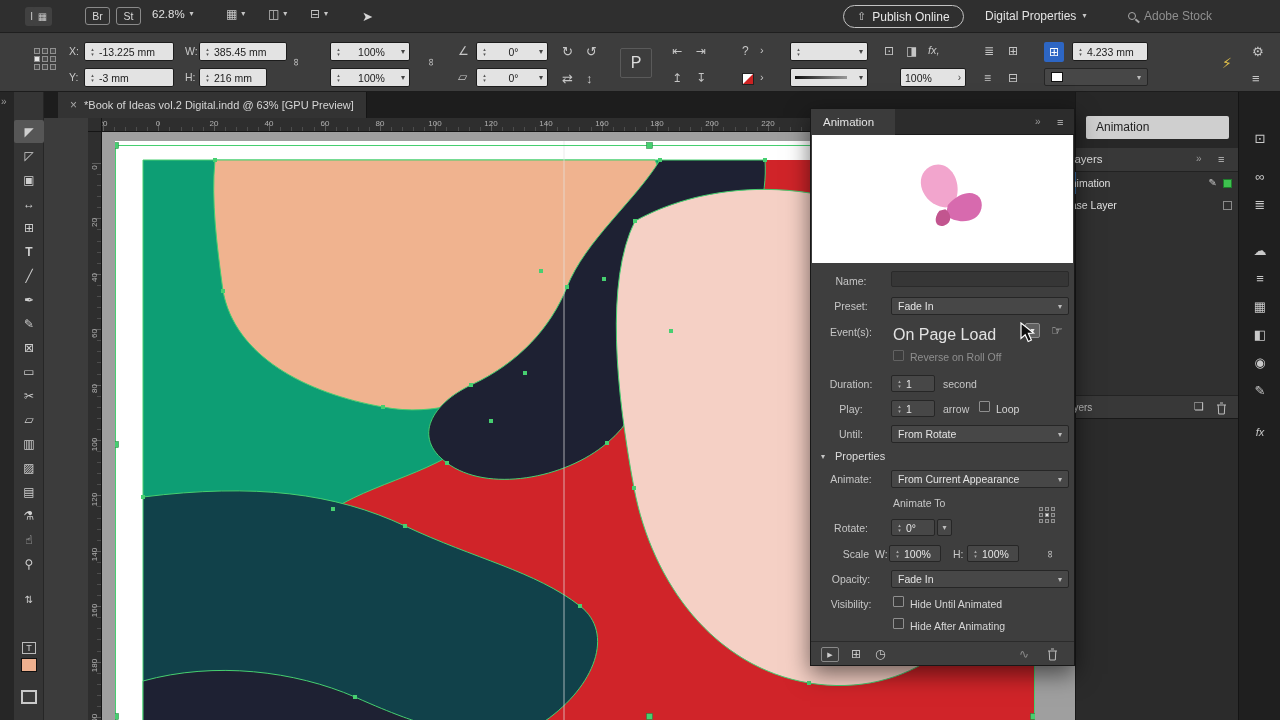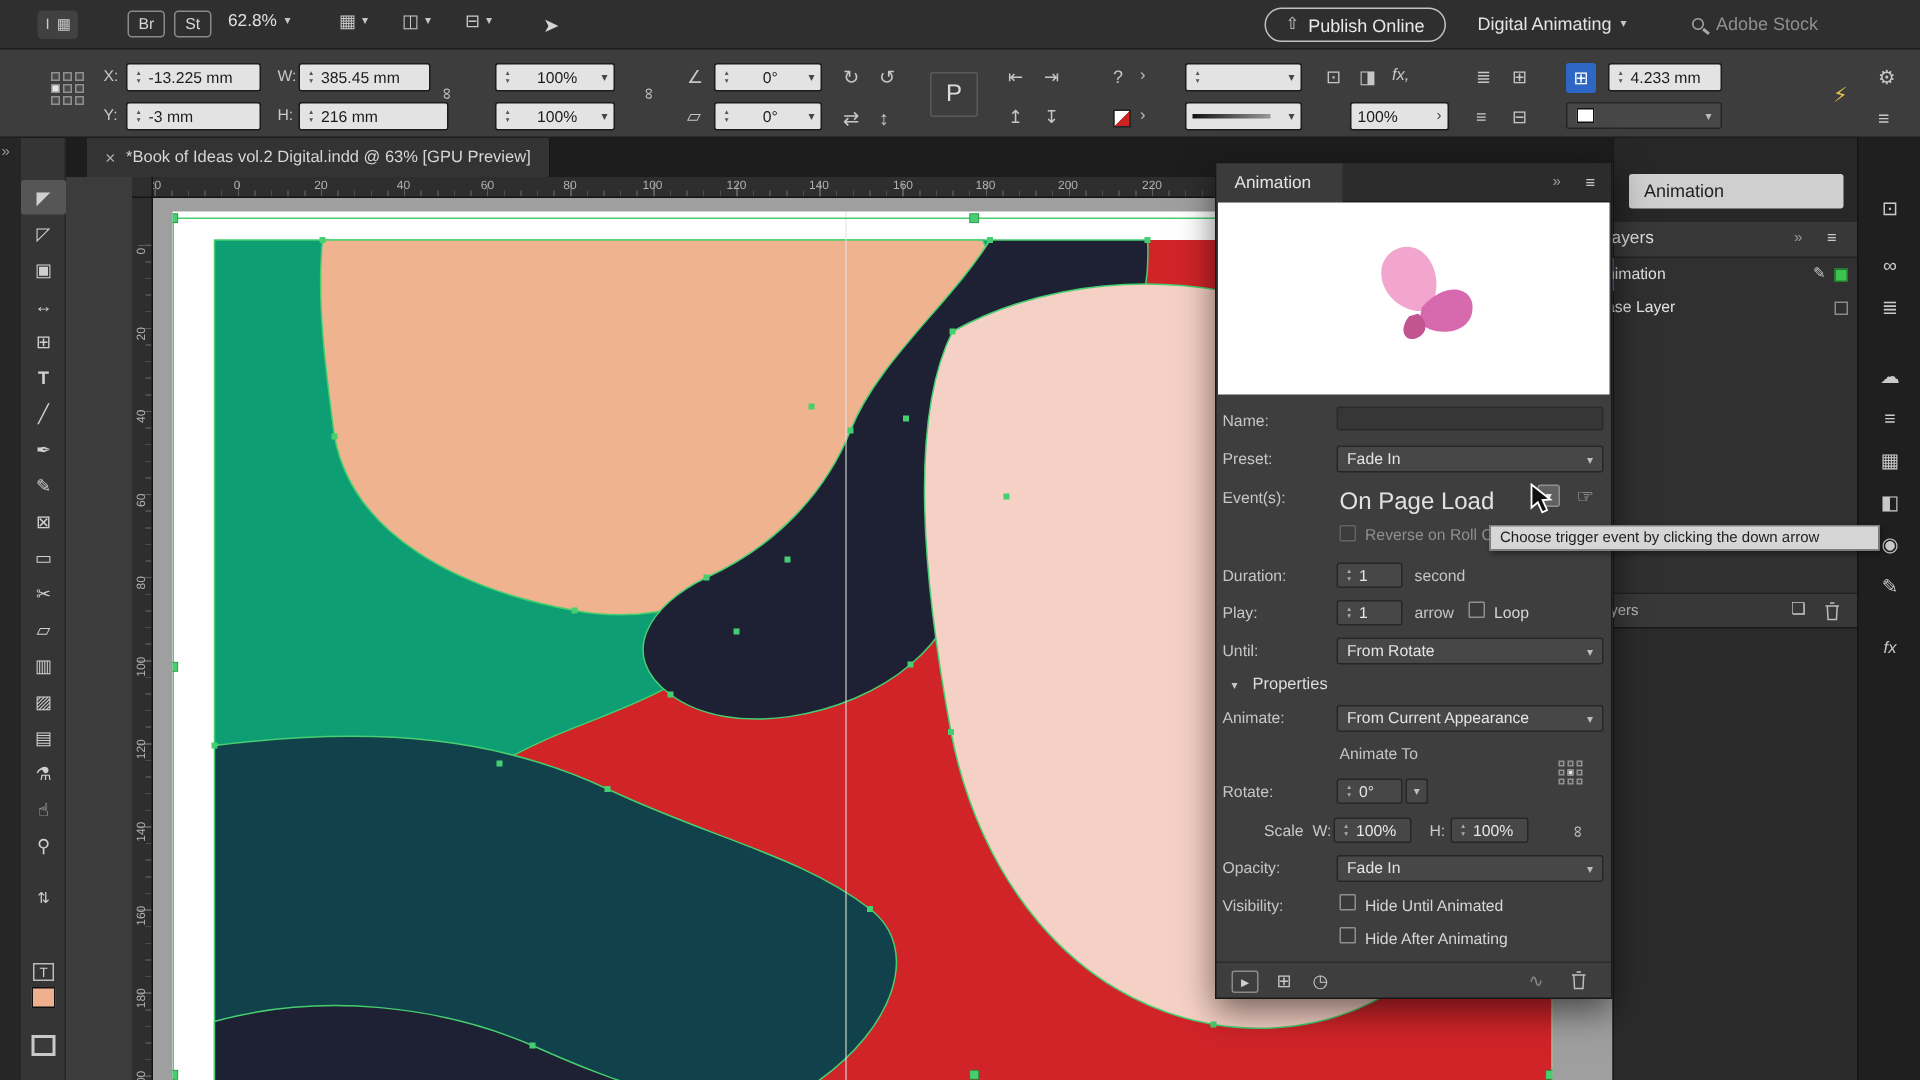--- a/index.html
+++ b/index.html
@@ -40,21 +40,21 @@
 .vruler{position:absolute;left:88px;top:132px;width:14px;height:588px;background:#2e2e2e;border-right:1px solid #151515;
  background-image:repeating-linear-gradient(180deg,#5c5c5c 0 1px,transparent 1px 55.4px),repeating-linear-gradient(180deg,#4d4d4d 0 1px,transparent 1px 11.08px);
  background-size:9px 100%,4px 100%;background-position:right 31px,right 31px;background-repeat:no-repeat}
 .rlh{position:absolute;bottom:3px;font-size:8px;color:#b0b0b0;transform:translateX(-50%)}
 .rlv{position:absolute;left:-4px;width:20px;font-size:8px;color:#b0b0b0;transform:rotate(-90deg);text-align:center}
 .canvas{position:absolute;left:102px;top:132px;width:1136px;height:588px;background:#9f9f9f;overflow:hidden;z-index:1}
 .dock{position:absolute;left:1075px;top:92px;width:163px;height:628px;background:#272727;z-index:10;border-left:1px solid #191919}
 .dstrip{position:absolute;left:1238px;top:92px;width:42px;height:628px;background:#1f1f1f;border-left:1px solid #141414;z-index:11}
 .dstrip .ic{position:absolute;left:0;width:42px;height:20px;font-size:13px;color:#c9c9c9}
 .panel{position:absolute;left:810px;top:108px;width:265px;height:558px;background:#3e3e3e;border:1px solid #181818;box-shadow:0 8px 22px rgba(0,0,0,.55);z-index:40}
-.alab{position:absolute;left:4px;width:72px;text-align:left;font-size:10.5px;color:#c6c6c6;white-space:nowrap}
+.alab{position:absolute;left:4px;width:72px;text-align:center;font-size:10.5px;color:#c6c6c6;white-space:nowrap}
 .arrbox{width:15px;height:15px;background:#606060;border:1px solid #8f8f8f;border-radius:2px;display:flex;align-items:center;justify-content:center;font-size:8px;color:#e8e8e8}
 .numf{background:#474747;border:1px solid #262626;border-radius:2px;color:#e6e6e6;font-size:10.5px;display:flex;align-items:center;gap:3px;height:17px;padding:0 4px}
 .tooltip{position:absolute;left:993px;top:350px;width:260px;height:17px;background:#d6d6d6;border:1px solid #7e7e7e;color:#1e1e1e;font-size:10px;line-height:15px;padding:0 6px;z-index:60;box-shadow:1px 2px 4px rgba(0,0,0,.4);white-space:nowrap}
 .lrow{position:absolute;left:-35px;width:198px;height:22px;display:flex;align-items:center;font-size:10.5px;color:#e2e2e2}
 .small{font-size:10px}
 </style>
 </head>
 <body>
 
 <div id="app">
@@ -83,21 +83,21 @@
     <div class="a f" style="left:310px;top:8px;gap:4px">
       <span class="ic">⊟</span>
       <span class="ic" style="font-size:8px">▾</span>
     </div>
     <span class="a ic" style="left:362px;top:10px;font-size:13px;color:#d6d6d6">➤</span>
     <div class="a pill" style="left:843px;top:5px">
       <span class="ic" style="font-size:11px">⇧</span>
       <span>Publish Online</span>
     </div>
     <div class="a f" style="left:985px;top:9px;gap:6px">
-      <span style="font-size:12px;color:#e3e3e3">Digital Animating</span>
+      <span style="font-size:12px;color:#e3e3e3">Digital Properties</span>
       <span class="ic" style="font-size:8px">▾</span>
     </div>
     <div class="a f" style="left:1128px;top:9px;gap:8px">
       <span class="mag"></span>
       <span style="font-size:12px;color:#8f8f8f">Adobe Stock</span>
     </div>
   </div>
 
   <div class="controlbar">
     <div class="a proxy" style="left:34px;top:14px">
@@ -129,21 +129,21 @@
     </div>
     <span class="a lbl" style="left:185px;top:11px">W:</span>
     <div class="a fldl" style="left:199px;top:8px;width:88px">
       <span class="stp">
           <i>▴</i>
           <i>▾</i>
         </span>
       <span class="val">385.45 mm</span>
     </div>
     <span class="a lbl" style="left:185px;top:37px">H:</span>
-    <div class="a fldl" style="left:199px;top:34px;width:100px">
+    <div class="a fldl" style="left:199px;top:34px;width:68px">
       <span class="stp">
           <i>▴</i>
           <i>▾</i>
         </span>
       <span class="val">216 mm</span>
     </div>
     <span class="a ic rot90" style="left:293px;top:23px;font-size:11px">∞</span>
     <div class="a fldl" style="left:330px;top:8px;width:80px;justify-content:space-between">
       <span class="stp">
           <i>▴</i>
@@ -531,18 +531,17 @@
         </span>
       <span class="a ic" style="left:40px;top:6px;font-size:12px">⊞</span>
       <span class="a ic" style="left:64px;top:6px;font-size:12px">◷</span>
       <span class="a ic" style="left:208px;top:6px;font-size:12px;color:#8a8a8a">∿</span>
       <span class="a" style="left:236px;top:5px"><svg width="11" height="13" viewBox="0 0 11 13">
             <path d="M1 3h9M4 1h3M2.2 3l.5 9h5.6l.5-9" fill="none" stroke="#bdbdbd" stroke-width="1"></path>
           </svg></span>
     </div>
   </div>
 
-  <div class="tooltip">Choose trigger event by clicking the down arrow</div>
   <svg class="a" style="left:1020px;top:322px;z-index:100" width="16" height="22" viewBox="0 0 16 22">
     <polygon points="1,1 1,16.5 5.2,12.8 8.2,19.5 11.4,18 8.4,11.4 13.6,11" fill="#111" stroke="#fff" stroke-width="1.2"></polygon>
   </svg>
 
 </div>
 
 </body></html>

